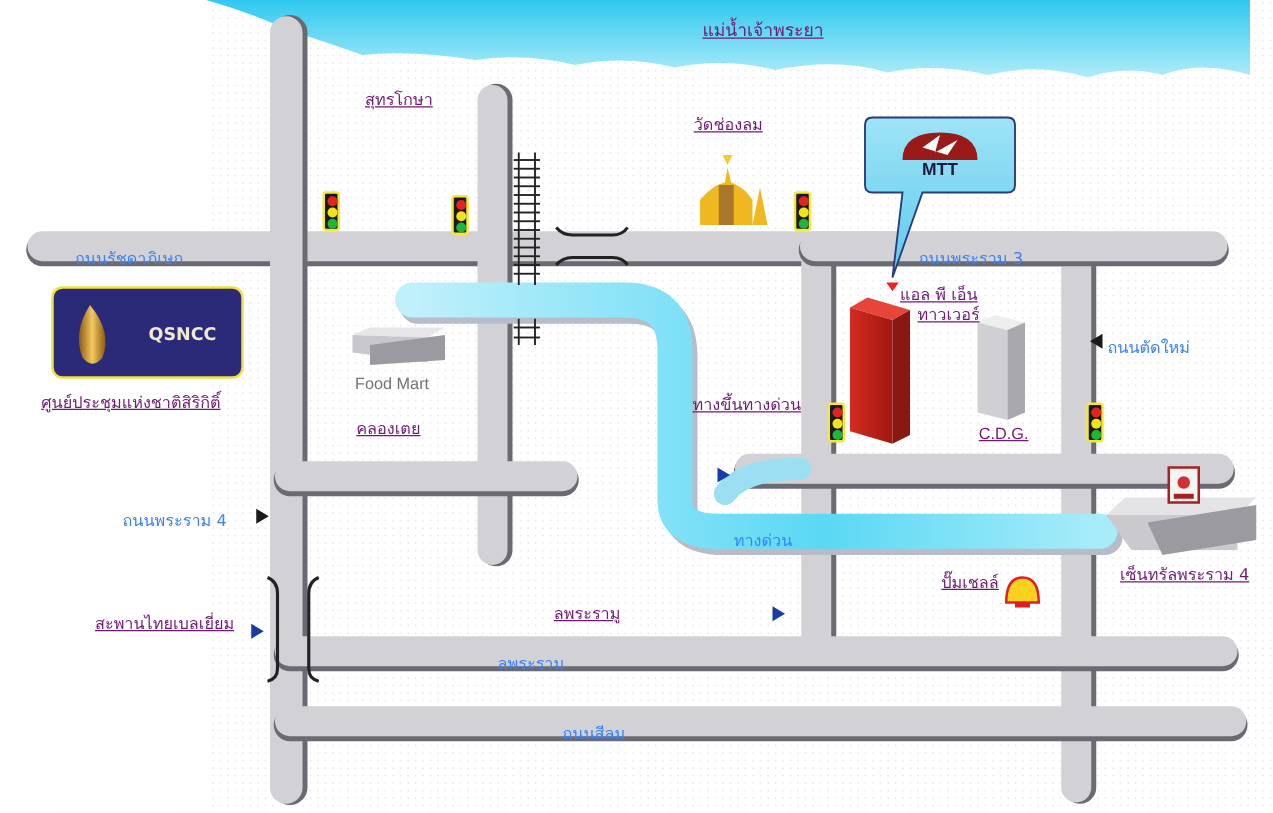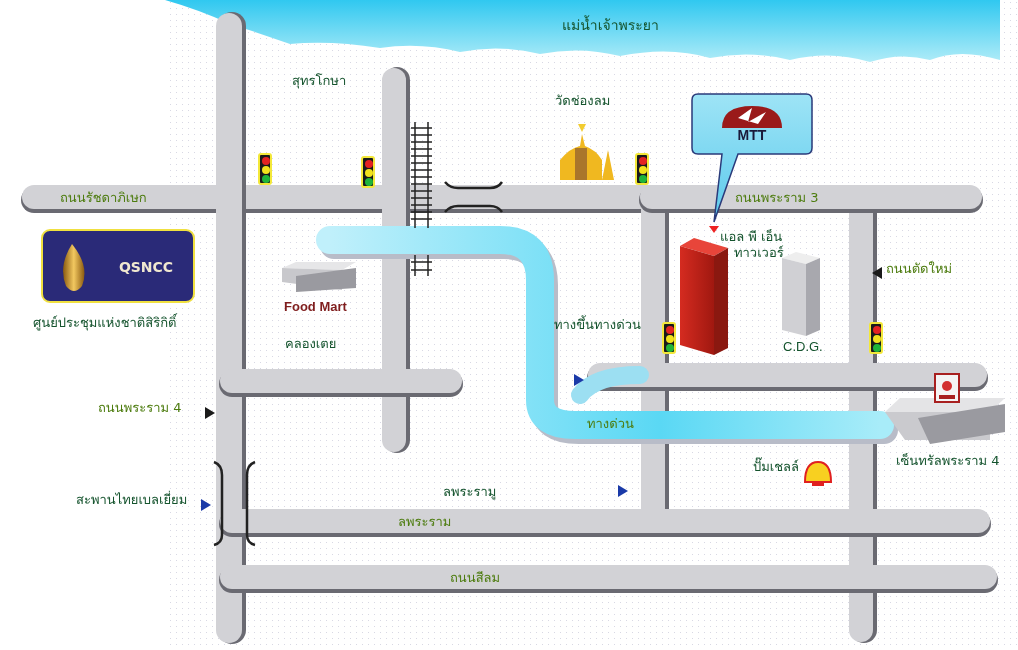--- a/index.html
+++ b/index.html
@@ -1,21 +1,21 @@
 <!DOCTYPE html>
 <html><head>
 <meta charset="utf-8">
 <style>
   html, body { margin:0; padding:0; }
   body { width:1018px; height:650px; position:relative; overflow:hidden; background:#ffffff; font-family:"DejaVu Sans", sans-serif; }
   #map { position:absolute; left:0; top:0; width:1018px; height:650px; }
   .lbl { position:absolute; font-size:13px; white-space:nowrap; line-height:1; }
-  .dark { color:#4d7c0f; }
-  .blue { color:#14532d; }
-  .mid { color:#7f1d1d;font-weight:bold; }
+  .dark { color:#3b82f6;margin-top:10px; }
+  .blue { color:#701a75;text-decoration:underline; }
+  .mid { color:#737373; }
   .tl { position:absolute; width:14px; height:32px; background:#1a1a1a; border:2px solid #f3e83a; border-radius:3px; box-sizing:border-box; }
   .tl i { position:absolute; left:2px; width:8px; height:8px; border-radius:50%; }
   .tl i.r { top:2px; background:#e32222; }
   .tl i.y { top:11px; background:#f2e21c; }
   .tl i.g { top:20px; background:#1fb43a; }
   .arrow { position:absolute; width:0; height:0; border-top:6px solid transparent; border-bottom:6px solid transparent; }
   .arrow.right-blue { border-left:10px solid #1a3aa8; }
   .arrow.right-dark { border-left:10px solid #1a1a1a; }
   .arrow.left-dark { border-right:10px solid #1a1a1a; }
 </style>

